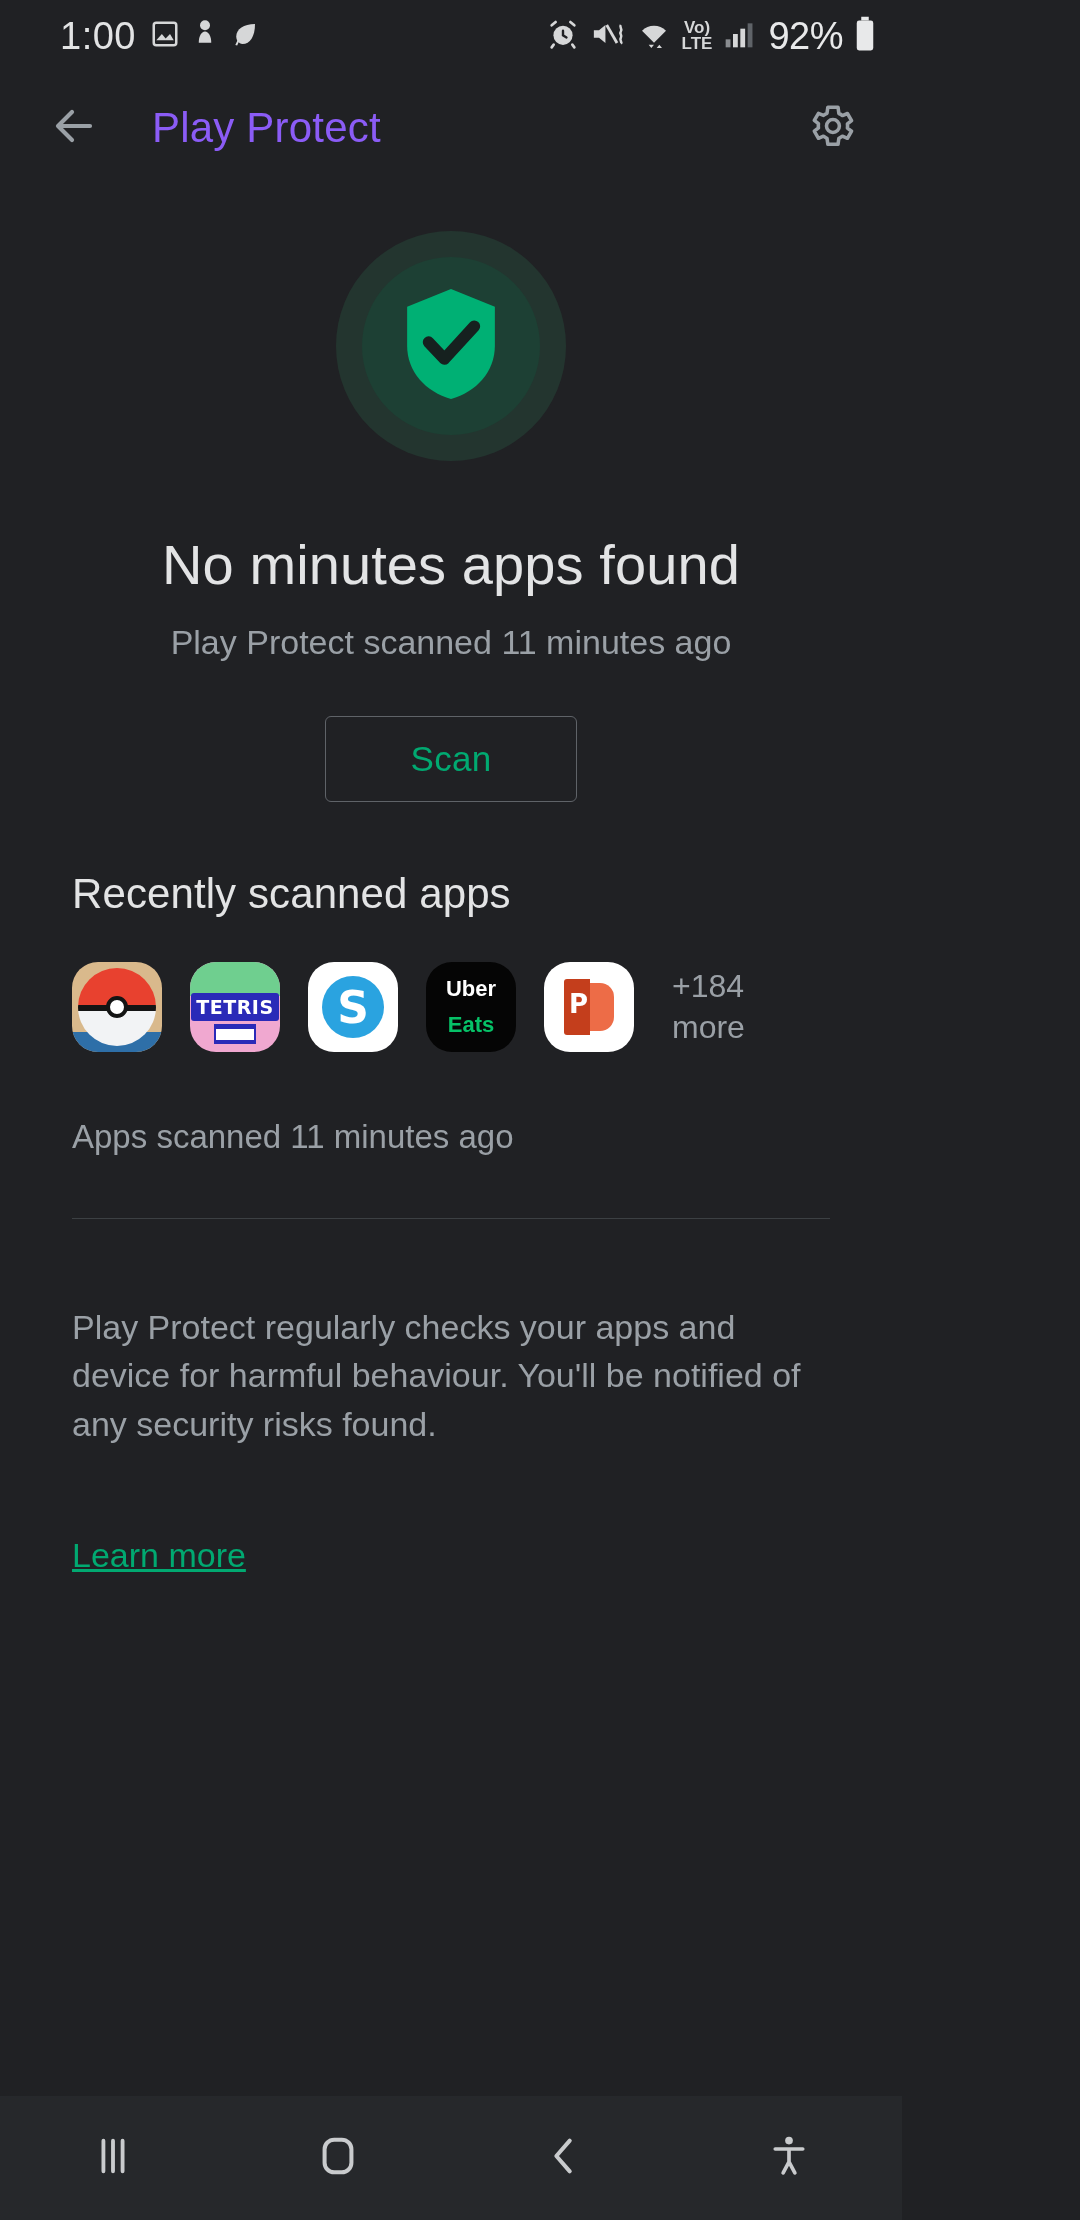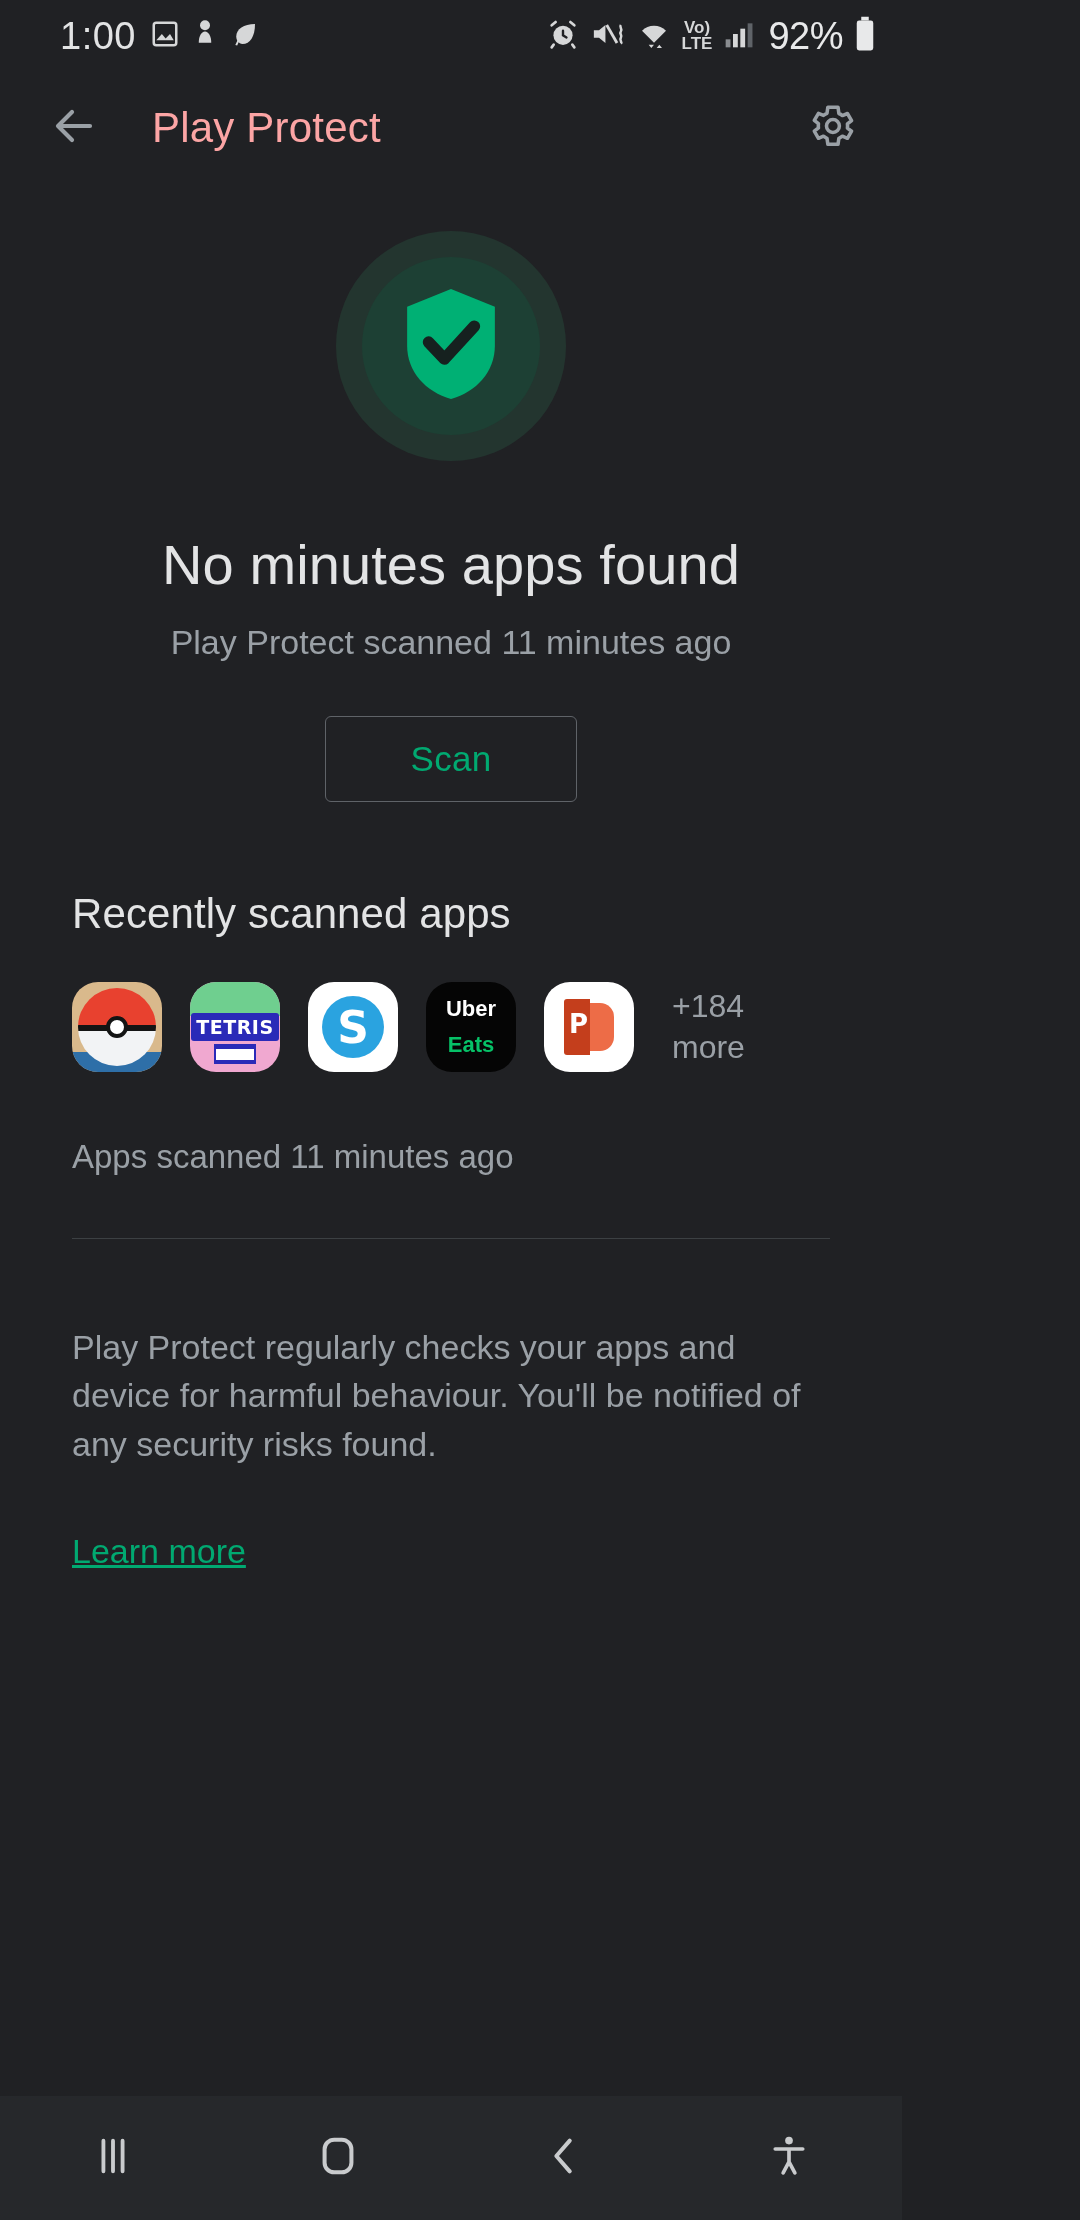--- a/index.html
+++ b/index.html
@@ -30,21 +30,21 @@
   .sb-battery-text { font-size: 38px; color: #e8e9ea; letter-spacing: -.5px; margin-left: 2px;}
   .sb-vo { display:flex; flex-direction:column; align-items:center; line-height:.92; font-size:17px; font-weight:700; color:#d6d7d8;}
 
   
   .appbar {
     height: 112px; flex: 0 0 112px;
     display: flex; align-items: center;
     padding: 0 34px 0 38px;
   }
   .appbar-title {
-    font-size: 42px; color: #fca5a5; margin-left: 42px; letter-spacing: .2px;
+    font-size: 42px; color: #8b5cf6; margin-left: 42px; letter-spacing: .2px;
   }
   .icon-btn {
     width: 72px; height: 72px;
     display: flex; align-items: center; justify-content: center;
     border-radius: 50%;
   }
   .appbar-spacer { margin-left: auto; }
 
   
   .hero { text-align: center; }
@@ -73,21 +73,21 @@
     border: 1px solid #5f6368; border-radius: 6px;
     background: transparent;
     color: #01a971; font-size: 35px;
     display: flex; align-items: center; justify-content: center;
     letter-spacing: .3px;
   }
 
   
   .section { padding: 0 72px; }
   .section-title {
-    font-size: 42px; color: #e3e4e5; margin-top: 88px; letter-spacing: .1px;
+    font-size: 42px; color: #e3e4e5; margin-top: 68px; letter-spacing: .1px;
   }
   .apps-row {
     display: flex; align-items: center; margin-top: 44px; gap: 28px;
   }
   .app-icon {
     width: 90px; height: 90px; border-radius: 26px;
     overflow: hidden; flex: 0 0 90px;
     display: flex; align-items: center; justify-content: center;
     position: relative;
   }
@@ -97,21 +97,21 @@
   .apps-scanned {
     font-size: 33px; color: #9aa0a6; margin-top: 66px;
   }
   .divider {
     height: 1px; background: #3c4043; margin: 62px 0 0;
   }
   .blurb {
     font-size: 34px; color: #9aa0a6; line-height: 1.42; margin-top: 84px;
   }
   .learn-more {
-    font-size: 34px; color: #01a971; margin-top: 64px; display:inline-block;
+    font-size: 34px; color: #01a971; margin-top: 88px; display:inline-block;
   }
 
   
   .navbar {
     margin-top: auto;
     height: 124px; flex: 0 0 124px;
     background: #26282b;
     display: flex; align-items: center;
   }
   .nav-btn {

